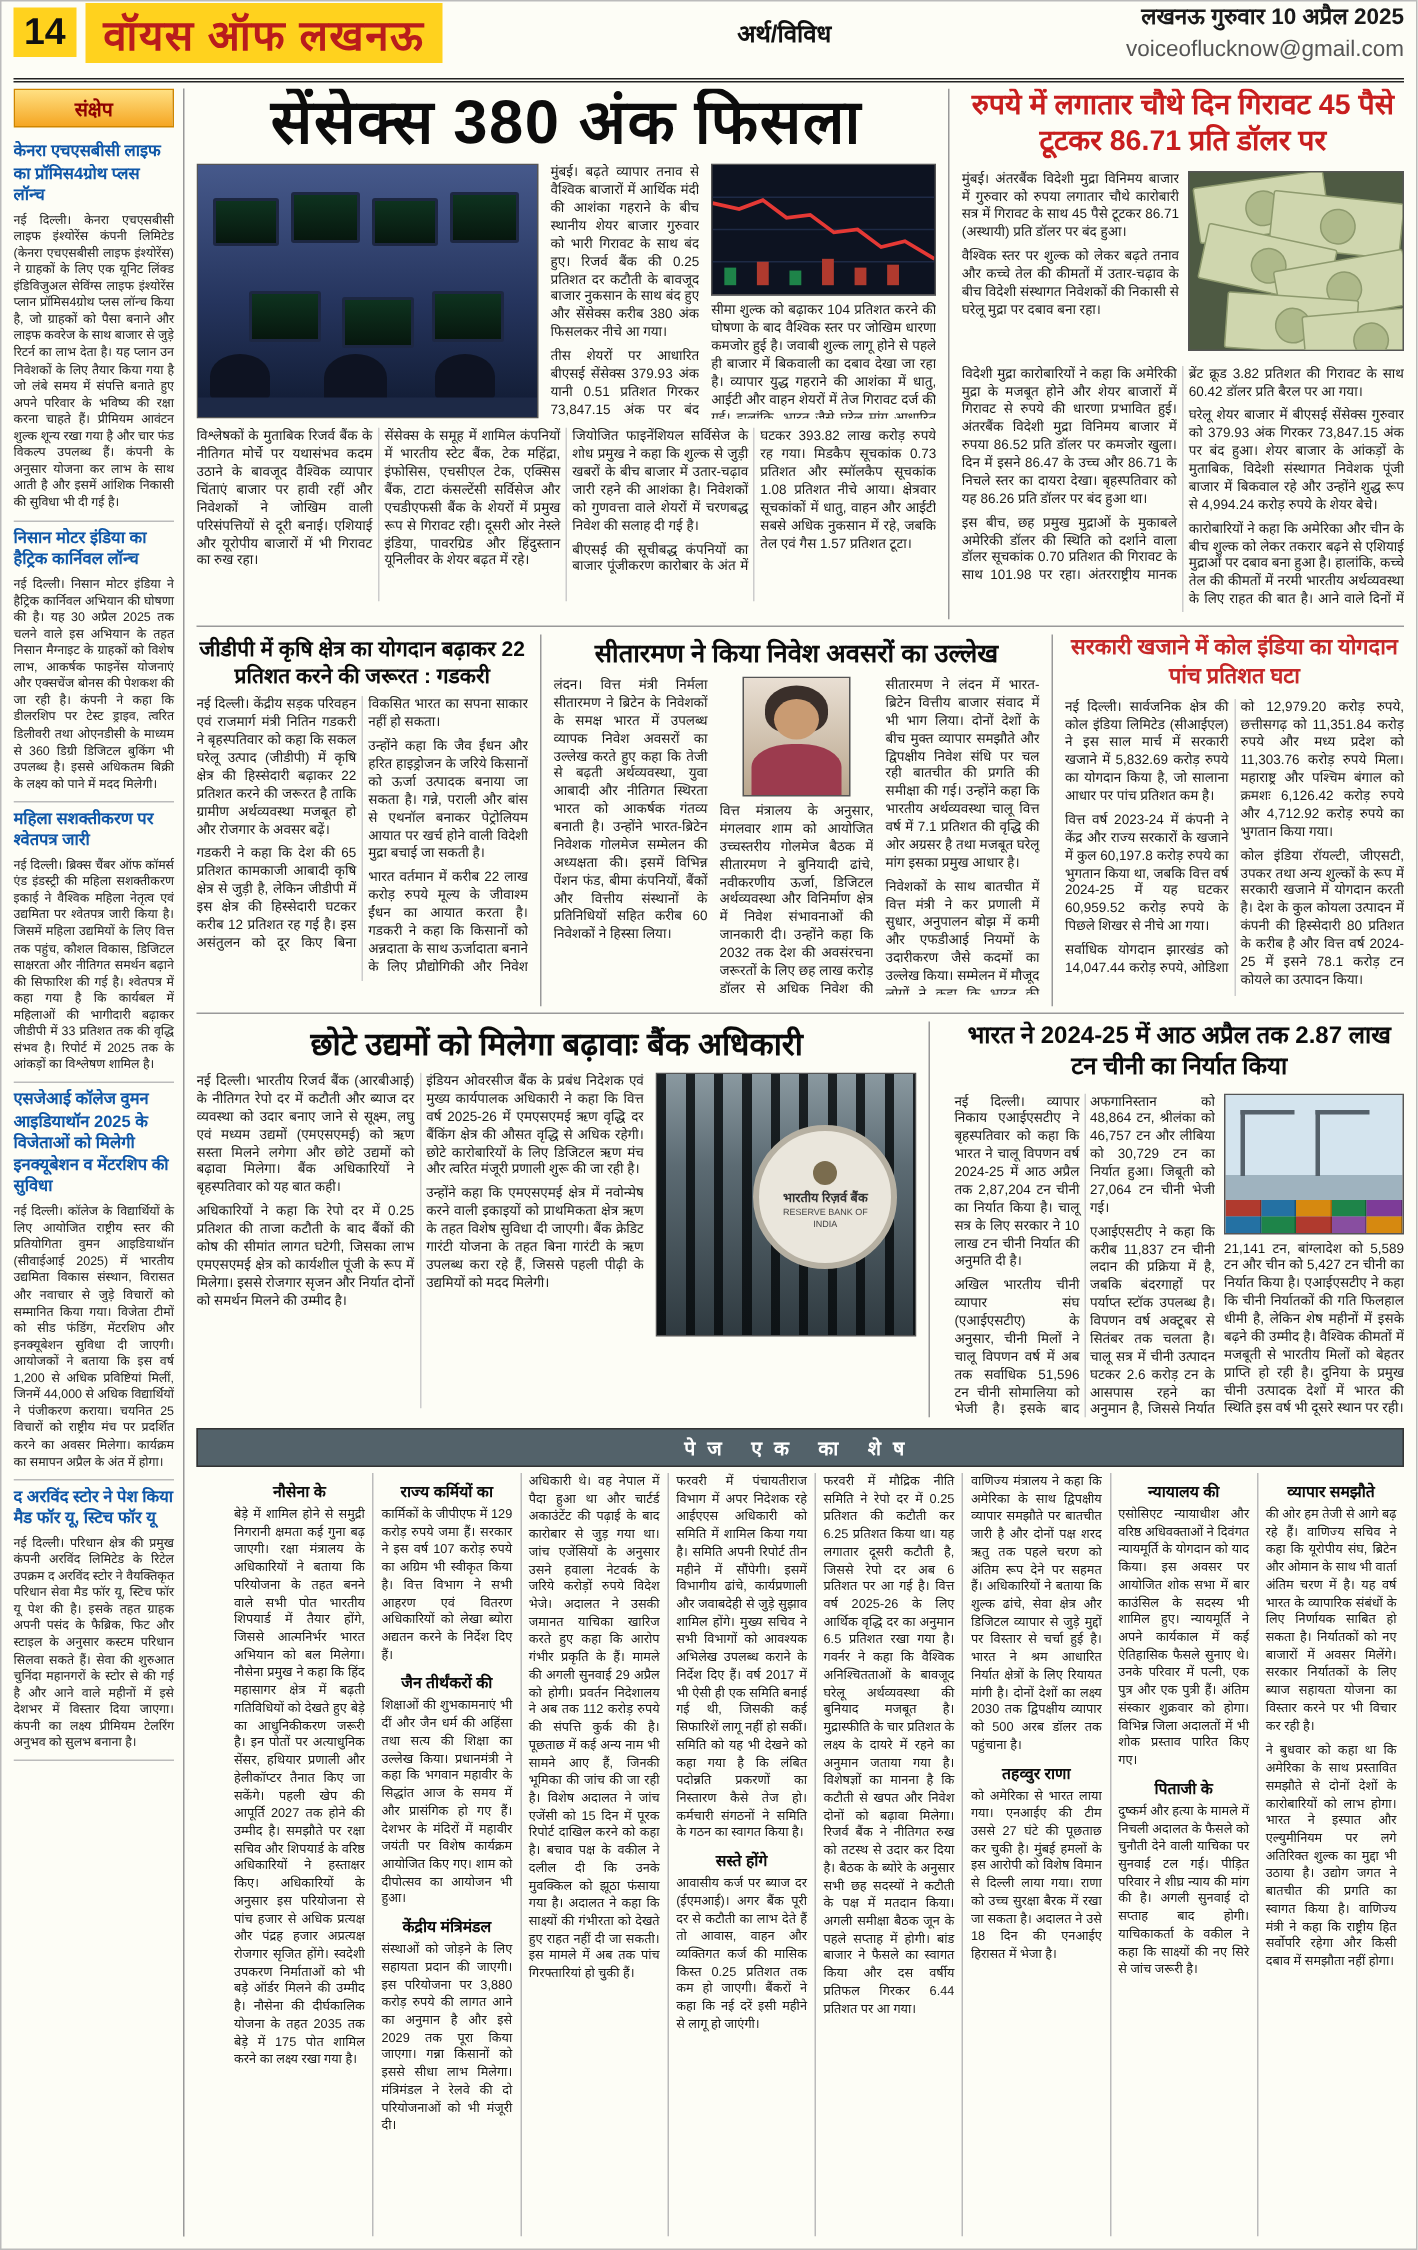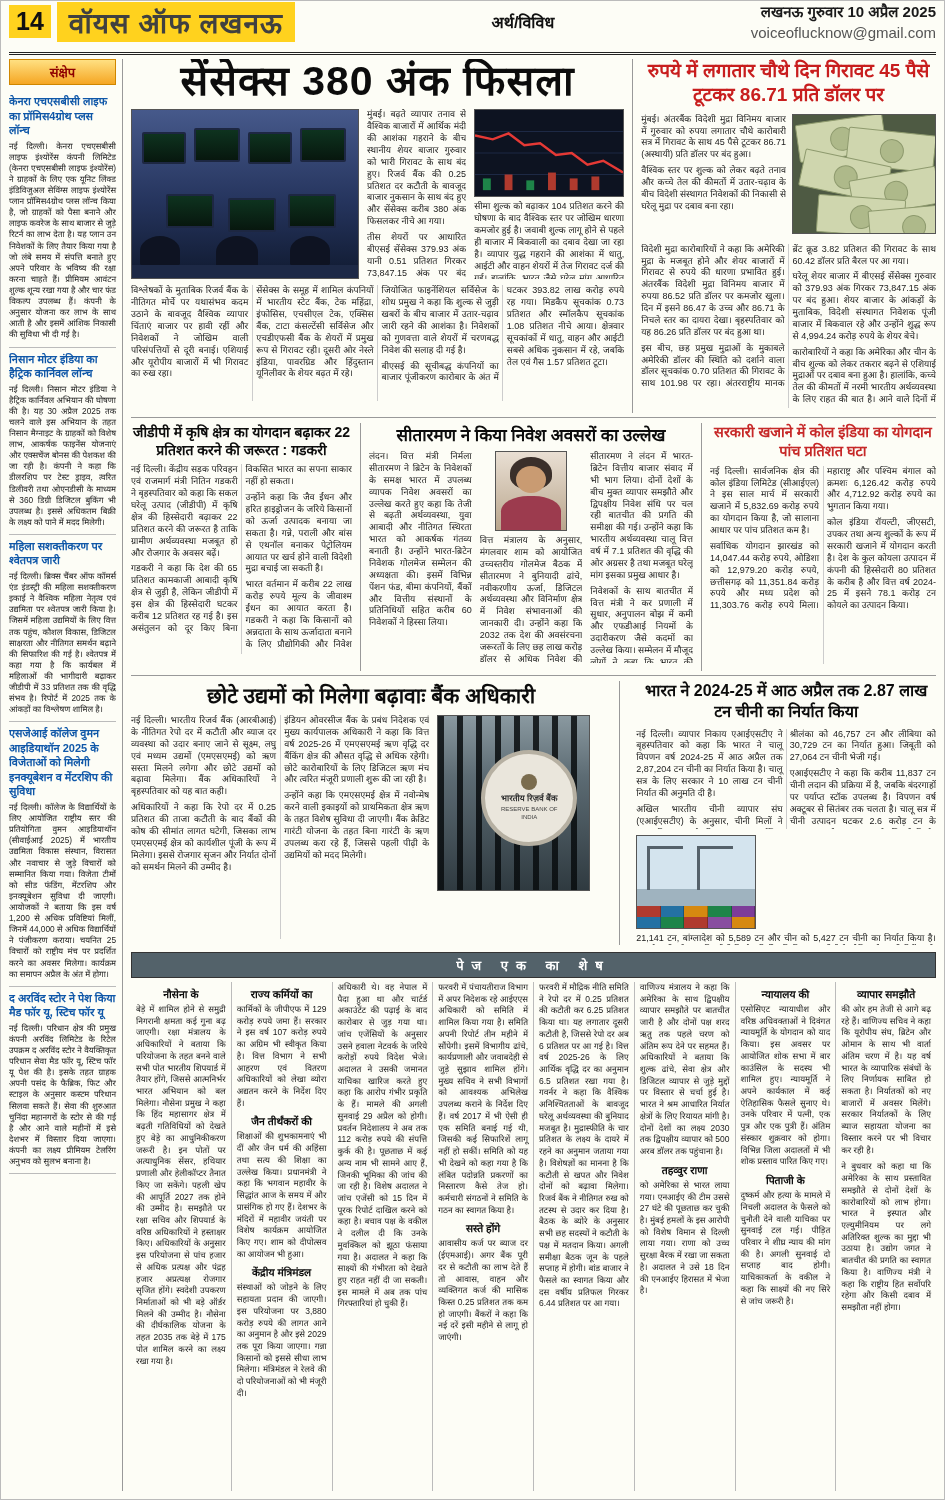--- a/index.html
+++ b/index.html
@@ -3,21 +3,21 @@
 <meta charset="utf-8">
 <style>
   * { box-sizing: border-box; }
   body { margin:0; background:#d9d9d9; font-family:"Liberation Sans","DejaVu Sans",sans-serif; }
   .page { width:945px; height:1500px; margin:0 auto; background:#fdfdf6; border:1px solid #bbb;
           padding:6px 8px; overflow:hidden; color:#1a1a1a; position:relative; }
 
   
   .masthead { display:flex; align-items:center; border-bottom:3px double #222; padding-bottom:16px; height:48px; }
   .pageno { background:#ffd21e; color:#111; font-weight:bold; font-size:25px; padding:2px 7px; }
-  .paper-name { background:#ffd21e; color:#404040; font-weight:bold; font-size:28px; padding:1px 12px; margin-left:6px; letter-spacing:1px; }
+  .paper-name { background:#ffd21e; color:#b91c1c; font-weight:bold; font-size:28px; padding:1px 12px; margin-left:6px; letter-spacing:1px; }
   .section-name { flex:1; text-align:center; font-size:16px; font-weight:bold; color:#111; }
   .date-block { text-align:right; font-size:15px; line-height:1.4; }
   .date-line { font-weight:bold; }
   .email-line { color:#555; }
 
   
   .content { display:flex; gap:8px; height:1432px; margin-top:4px; }
   .sidebar { flex:0 0 114px; border-right:1px solid #999; padding-right:6px; overflow:hidden; }
   .sb-title { background:linear-gradient(#ffe082,#f5a623); color:#8e0000; border:1px solid #cf8600;
               font-weight:bold; text-align:center; font-size:13px; padding:3px 0; margin-bottom:5px; }
@@ -57,28 +57,28 @@
 
   
   .row3 { display:flex; gap:16px; height:270px; border-top:1px solid #999; margin-top:4px; padding-top:5px; overflow:hidden; }
   .art-msme { flex:1 1 62%; border-right:1px solid #999; padding-right:8px; overflow:hidden; min-width:0; }
   .msme-h { margin:0 0 6px; font-size:21px; text-align:center; color:#0c0c0c; }
   .msme-body { display:flex; gap:8px; height:224px; overflow:hidden; }
   .msme-cols { flex:1; column-count:2; column-gap:8px; column-rule:1px solid #ccc; overflow:hidden; }
   .msme-right { flex:0 0 174px; overflow:hidden; }
   .art-sugar { flex:1 1 38%; overflow:hidden; min-width:0; }
   .sugar-h { margin:0 0 6px; font-size:16px; text-align:center; line-height:1.3; color:#0c0c0c; }
-  .sugar-body { display:flex; gap:6px; height:226px; overflow:hidden;flex-direction:column; }
+  .sugar-body { display:flex; gap:6px; height:226px; overflow:hidden; }
   .sugar-cols { flex:1; column-count:2; column-gap:7px; column-rule:1px solid #ccc; overflow:hidden; }
   .sugar-right { flex:0 0 120px; overflow:hidden; }
 
   
   .band { background:#53626a; color:#fff; border:1px solid #333; text-align:center;
           font-weight:bold; font-size:13px; letter-spacing:8px; padding:3px 0; margin:7px 0 4px; }
-  .bottom-cols { display:flex; flex:1; overflow:hidden; }
+  .bottom-cols { display:flex; flex:1; overflow:hidden;margin-left:20px; }
   .bcol { flex:1; min-width:0; padding:0 5px; border-right:1px solid #bbb; overflow:hidden; }
   .bcol:last-child { border-right:none; }
   .seg h4 { margin:5px 0 3px; font-size:10.5px; text-align:center; color:#0c0c0c; }
   .seg p { margin:0 0 5px; font-size:8.5px; line-height:1.38; text-align:justify; }
 
   
   .photo { border:1px solid #555; position:relative; overflow:hidden; }
   .traders { width:228px; height:170px; flex:0 0 228px;
              background:linear-gradient(180deg,#46598b 0%,#25345d 55%,#101a30 100%); }
   .mon { position:absolute; background:linear-gradient(#0e331f,#07170e); border:2px solid #1d2742; border-radius:2px; }
@@ -89,21 +89,21 @@
   .dollars { width:144px; height:120px; flex:0 0 144px; background:#4e5a43; }
   .bill { position:absolute; width:88px; height:38px; background:#cfd6ae; border:1px solid #8e9a6e; border-radius:2px; }
   .bill::after { content:''; position:absolute; left:50%; top:50%; width:22px; height:22px; margin:-11px 0 0 -11px;
                  border-radius:50%; background:#aeb98a; border:1px solid #8e9a6e; }
 
   .sitph { width:72px; height:80px; margin:0 auto 4px; background:linear-gradient(#e9dfd3,#b9a68d); }
   .sit-hair { position:absolute; top:5px; left:50%; transform:translateX(-50%); width:42px; height:32px; background:#3a2f2a; border-radius:50% 50% 40% 40%; }
   .sit-face { position:absolute; top:14px; left:50%; transform:translateX(-50%); width:30px; height:27px; background:#c99b72; border-radius:50%; }
   .sit-saree { position:absolute; bottom:0; left:50%; transform:translateX(-50%); width:60px; height:34px; background:#9c3b4e; border-radius:45% 45% 0 0; }
 
-  .rbi { width:153px; height:176px; background:linear-gradient(180deg,#8a99a0 0%,#5c6b73 35%,#2f3a40 100%); }
+  .rbi { width:174px; height:176px; background:linear-gradient(180deg,#8a99a0 0%,#5c6b73 35%,#2f3a40 100%); }
   .rbi-bars { position:absolute; inset:0; background:repeating-linear-gradient(90deg, rgba(8,12,14,.85) 0 6px, transparent 6px 19px); }
   .rbi-seal { position:absolute; right:12px; top:34px; width:96px; height:96px; border-radius:50%;
               background:#eae6dc; border:4px solid #b6b0a2; display:flex; flex-direction:column;
               align-items:center; justify-content:center; text-align:center; padding:8px; }
   .rbi-seal .hi { font-size:8.5px; font-weight:bold; color:#333; line-height:1.2; }
   .rbi-seal .en { font-size:6px; color:#444; margin-top:3px; line-height:1.3; }
   .rbi-motif { width:16px; height:16px; border-radius:50%; background:#7a6c4e; margin-bottom:3px; }
 
   .port { width:120px; height:94px; margin-bottom:4px; background:linear-gradient(#d4e4ee 0 58%, #9fb3bf 58% 100%); }
   .crane { position:absolute; width:36px; height:44px; border-left:3px solid #55616a; border-top:3px solid #55616a; top:10px; }
@@ -262,20 +262,21 @@
                 <p class="para">सीतारमण ने लंदन में भारत-ब्रिटेन वित्तीय बाजार संवाद में भी भाग लिया। दोनों देशों के बीच मुक्त व्यापार समझौते और द्विपक्षीय निवेश संधि पर चल रही बातचीत की प्रगति की समीक्षा की गई। उन्होंने कहा कि भारतीय अर्थव्यवस्था चालू वित्त वर्ष में 7.1 प्रतिशत की वृद्धि की ओर अग्रसर है तथा मजबूत घरेलू मांग इसका प्रमुख आधार है।</p>
                 <p class="para">निवेशकों के साथ बातचीत में वित्त मंत्री ने कर प्रणाली में सुधार, अनुपालन बोझ में कमी और एफडीआई नियमों के उदारीकरण जैसे कदमों का उल्लेख किया। सम्मेलन में मौजूद लोगों ने कहा कि भारत की विकास गाथा में भागीदारी के लिए वैश्विक निवेशकों में उत्साह है।</p>
               </div>
           </div>
         </section>
 
         <section class="art-coal">
           <h3 class="coal-h">सरकारी खजाने में कोल इंडिया का योगदान पांच प्रतिशत घटा</h3>
           <div class="coal-cols flow">
               <p class="para">नई दिल्ली। सार्वजनिक क्षेत्र की कोल इंडिया लिमिटेड (सीआईएल) ने इस साल मार्च में सरकारी खजाने में 5,832.69 करोड़ रुपये का योगदान किया है, जो सालाना आधार पर पांच प्रतिशत कम है।</p>
+              <p class="para">वित्त वर्ष 2023-24 में कंपनी ने केंद्र और राज्य सरकारों के खजाने में कुल 60,197.8 करोड़ रुपये का भुगतान किया था, जबकि वित्त वर्ष 2024-25 में यह घटकर 60,959.52 करोड़ रुपये के पिछले शिखर से नीचे आ गया।</p>
               <p class="para">सर्वाधिक योगदान झारखंड को 14,047.44 करोड़ रुपये, ओडिशा को 12,979.20 करोड़ रुपये, छत्तीसगढ़ को 11,351.84 करोड़ रुपये और मध्य प्रदेश को 11,303.76 करोड़ रुपये मिला। महाराष्ट्र और पश्चिम बंगाल को क्रमशः 6,126.42 करोड़ रुपये और 4,712.92 करोड़ रुपये का भुगतान किया गया।</p>
               <p class="para">कोल इंडिया रॉयल्टी, जीएसटी, उपकर तथा अन्य शुल्कों के रूप में सरकारी खजाने में योगदान करती है। देश के कुल कोयला उत्पादन में कंपनी की हिस्सेदारी 80 प्रतिशत के करीब है और वित्त वर्ष 2024-25 में इसने 78.1 करोड़ टन कोयले का उत्पादन किया।</p>
             </div>
         </section>
       </div>
 
       <div class="row3">
         <section class="art-msme">
           <h3 class="msme-h">छोटे उद्यमों को मिलेगा बढ़ावाः बैंक अधिकारी</h3>
           <div class="msme-body">

